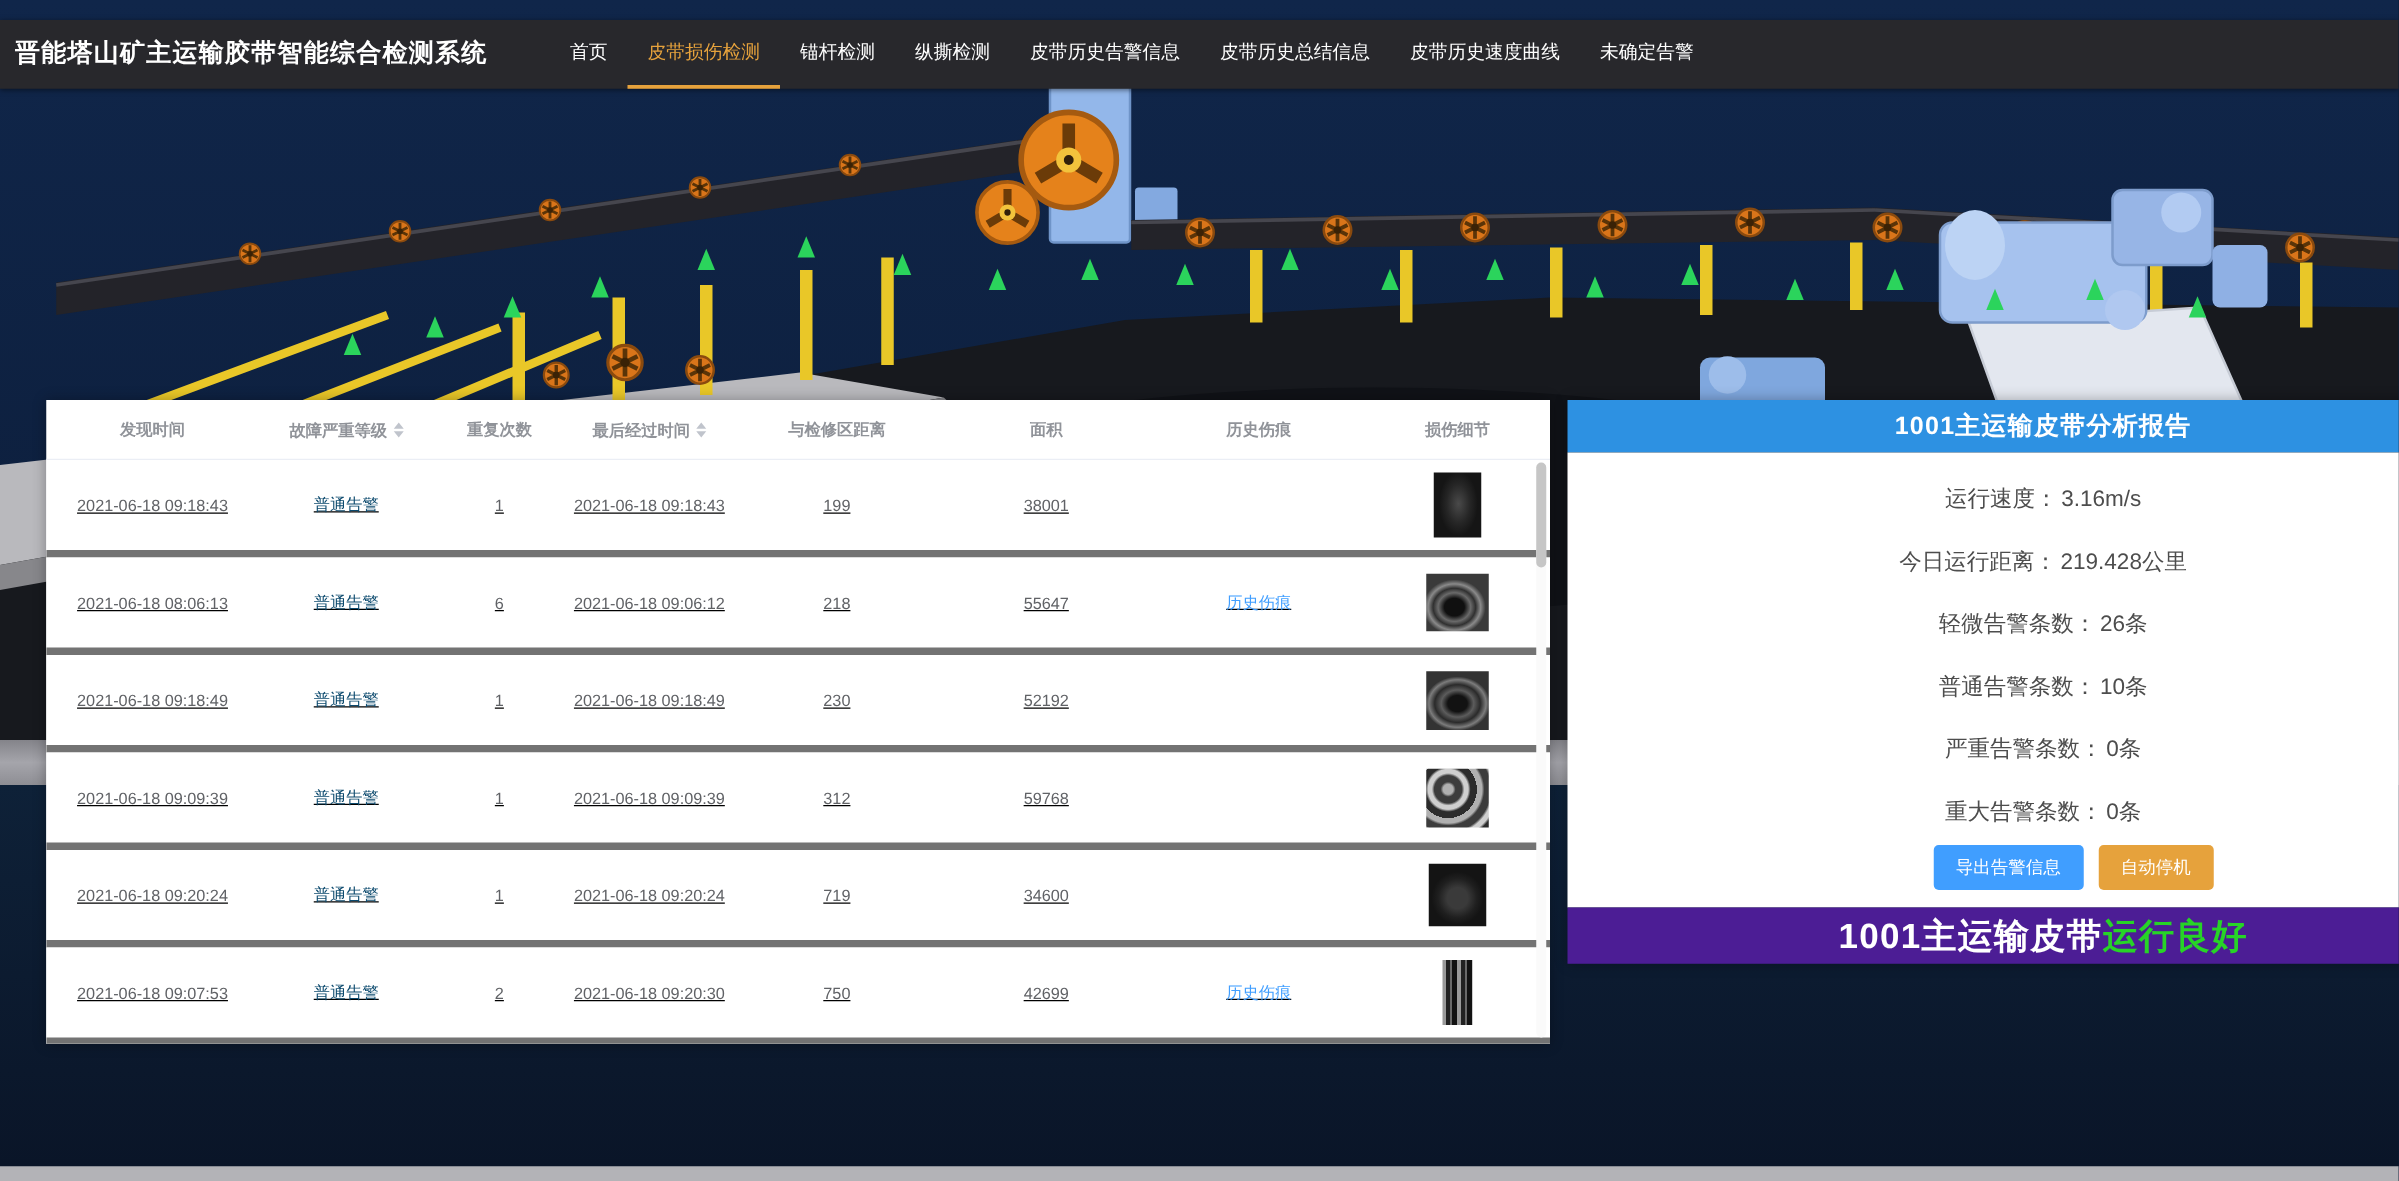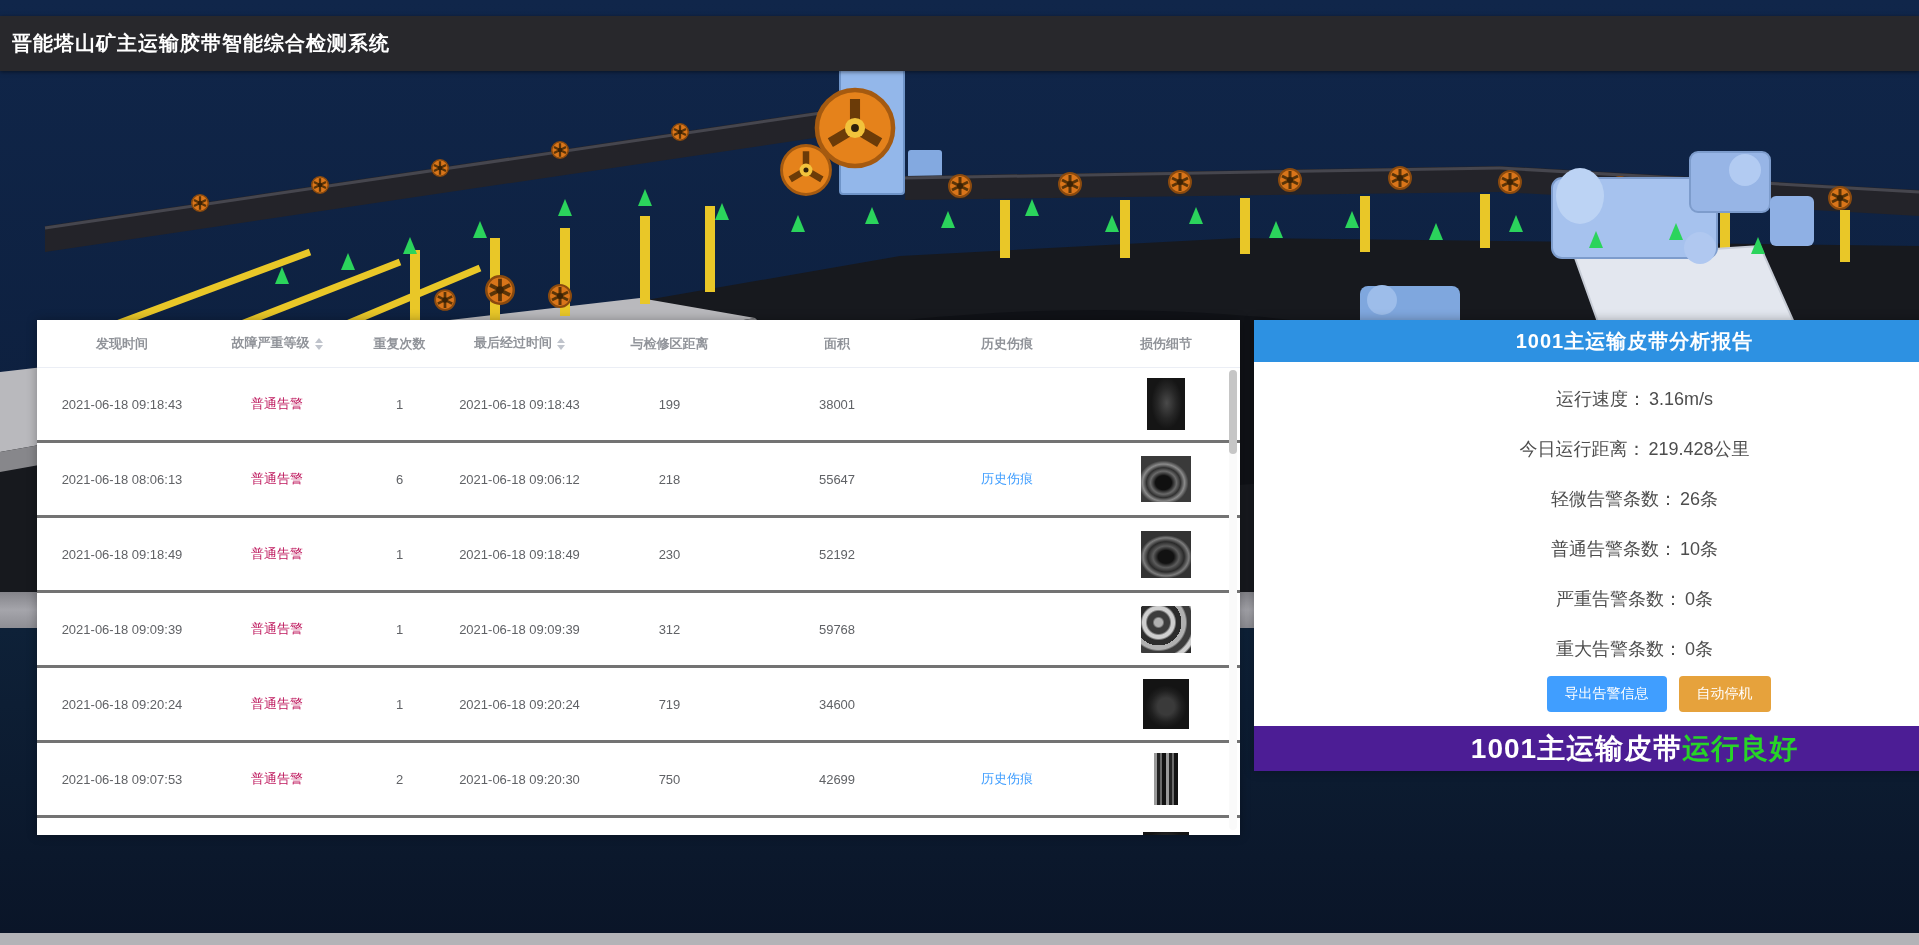--- a/index.html
+++ b/index.html
@@ -30,37 +30,37 @@
   .scene{position:absolute;top:0;left:0;width:1919px;height:945px;z-index:0;}
   .scene svg{display:block;}
   
   .table-card{
     position:absolute;left:37px;top:320px;width:1203px;height:515px;
     background:#fff;z-index:10;overflow:hidden;
     box-shadow:0 0 10px rgba(0,0,0,.3);
   }
   .thead{display:flex;align-items:center;height:47px;border-bottom:1px solid #ebeef5;}
   .hcell{
-    display:flex;align-items:flex-start;justify-content:center;
+    display:flex;align-items:flex-end;justify-content:center;
     font-size:13px;color:#909399;font-weight:600;box-sizing:border-box;
   }
-  .trow{display:flex;align-items:center;height:72px;border-bottom:3px solid #737373;background:#fff;}
+  .trow{display:flex;align-items:center;height:72px;border-bottom:6px solid #737373;background:#fff;text-decoration:underline;}
   .cell{
     display:flex;align-items:center;justify-content:center;
     font-size:13px;color:#606266;box-sizing:border-box;text-align:center;
   }
   .hcell:nth-child(1),.cell:nth-child(1){width:170px;}
   .hcell:nth-child(2),.cell:nth-child(2){width:140px;}
   .hcell:nth-child(3),.cell:nth-child(3){width:105px;}
   .hcell:nth-child(4),.cell:nth-child(4){width:135px;}
   .hcell:nth-child(5),.cell:nth-child(5){width:165px;}
   .hcell:nth-child(6),.cell:nth-child(6){width:170px;}
   .hcell:nth-child(7),.cell:nth-child(7){width:170px;}
   .hcell:nth-child(8),.cell:nth-child(8){width:148px;}
-  .cell.sev{color:#be185d;}
+  .cell.sev{color:#0c4a6e;}
   .hist-link{color:#409eff;cursor:pointer;}
   .carets{display:inline-flex;flex-direction:column;margin-left:5px;cursor:pointer;}
   .caret-up{width:0;height:0;border:4px solid transparent;border-bottom:5px solid #c0c4cc;margin-bottom:2px;}
   .caret-down{width:0;height:0;border:4px solid transparent;border-top:5px solid #c0c4cc;}
   
   .thumb{margin:0 auto;cursor:pointer;}
   .thumb-a{width:38px;height:52px;background:radial-gradient(ellipse 45% 55% at 52% 48%,#4a4a4a 0%,#262626 55%,#151515 90%);}
   .thumb-b{width:50px;height:46px;background:radial-gradient(ellipse 50% 48% at 45% 58%,#101010 0% 32%,#6a6a6a 52%,#303030 68%,#8a8a8a 84%,#3a3a3a 100%);}
   .thumb-c{width:50px;height:47px;background:radial-gradient(ellipse 52% 46% at 50% 55%,#121212 0% 30%,#5c5c5c 50%,#2a2a2a 70%,#7c7c7c 88%,#333 100%);}
   .thumb-d{width:50px;height:47px;background:repeating-radial-gradient(circle at 35% 35%,#b0b0b0 0 4px,#3c3c3c 6px 11px,#cfcfcf 13px 16px,#2c2c2c 18px 23px);}
@@ -216,20 +216,30 @@
     <rect x="0" y="592" width="1919" height="36" fill="url(#band)"></rect>
 
     <rect x="0" y="628" width="1919" height="305" fill="url(#lower)"></rect>
 
     <rect x="0" y="933" width="1919" height="12" fill="#b3b3b7"></rect>
   </svg>
 </div>
 
 <header class="navbar">
   <div class="app-title">晋能塔山矿主运输胶带智能综合检测系统</div>
+  <nav class="nav-menu">
+      <div class="nav-item">首页</div>
+      <div class="nav-item active">皮带损伤检测</div>
+      <div class="nav-item">锚杆检测</div>
+      <div class="nav-item">纵撕检测</div>
+      <div class="nav-item">皮带历史告警信息</div>
+      <div class="nav-item">皮带历史总结信息</div>
+      <div class="nav-item">皮带历史速度曲线</div>
+      <div class="nav-item">未确定告警</div>
+    </nav>
 </header>
 
 <section class="table-card">
   <div class="thead">
       <div class="hcell">
     <span class="hlabel">发现时间</span>
 
   </div>
       <div class="hcell">
     <span class="hlabel">故障严重等级</span>

